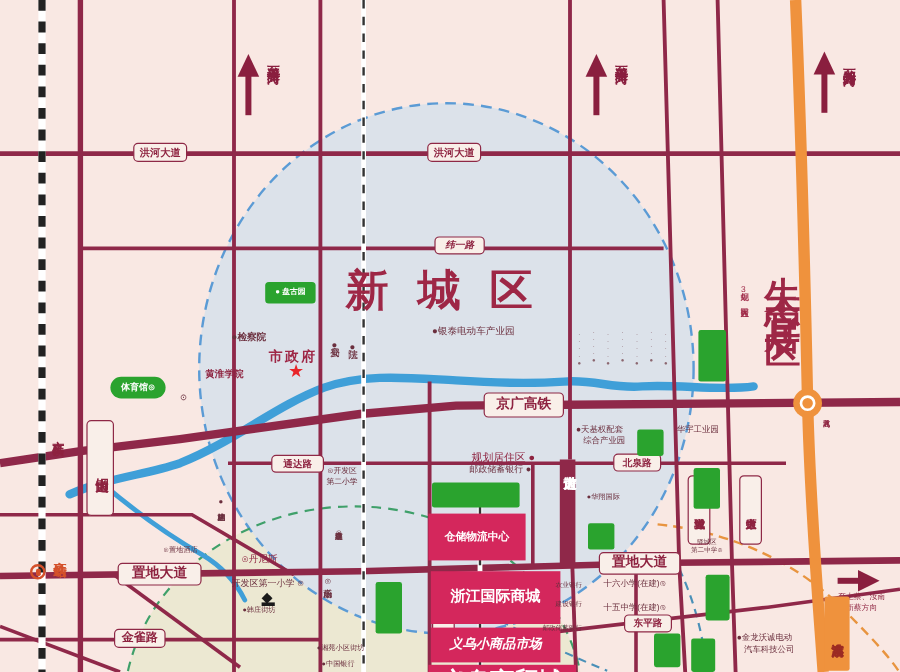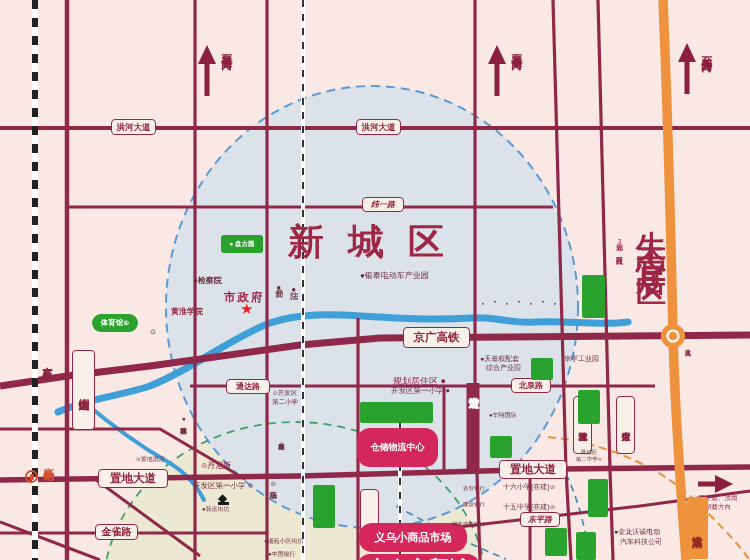--- a/index.html
+++ b/index.html
@@ -13,21 +13,21 @@
   .v{writing-mode:vertical-rl;text-orientation:upright;}
   .sm{position:absolute;color:#6b2f3e;line-height:1.15;white-space:nowrap;}
   .smc{text-align:center;}
   .big{position:absolute;color:#9e2746;font-weight:bold;white-space:nowrap;}
   .gbox{position:absolute;background:#2aa32e;color:#fff;border-radius:3px;display:flex;
         flex-direction:column;align-items:center;justify-content:center;text-align:center;
         font-weight:bold;line-height:1.25;box-sizing:border-box;}
   .grect{position:absolute;background:#2aa32e;border-radius:2px;}
   .mbox{position:absolute;background:#d4275c;color:#fff;font-weight:bold;display:flex;
         align-items:center;justify-content:center;text-align:center;line-height:1.1;
-        box-sizing:border-box;border-radius:13px;}
+        box-sizing:border-box;}
   .dir{position:absolute;color:#8a1f3f;font-weight:bold;letter-spacing:1px;}
   .whitev{position:absolute;color:#ffffff;font-weight:bold;}
   .cap{position:absolute;color:#1a1a1a;}
   .cap::after{content:"";display:block;width:11px;height:2.5px;background:#1a1a1a;margin:-3px auto 0;}
   .stationicon{position:absolute;width:13px;height:13px;border:2px solid #d4502a;border-radius:50%;
         box-sizing:border-box;}
   .stationicon::after{content:"";position:absolute;left:2.5px;top:1.5px;width:4px;height:6px;
         background:#d4502a;border-radius:1.5px;}
 </style>
 </head>
@@ -117,21 +117,21 @@
 
   <div class="pill" style="left:95px;top:119px;width:45px;height:16px;font-size:8.5px;">洪河大道</div>
   <div class="pill" style="left:340px;top:119px;width:45px;height:16px;font-size:8.5px;">洪河大道</div>
   <div class="pill" style="left:346px;top:197px;width:42px;height:15px;font-size:8px;font-style:italic;">纬一路</div>
   <div class="pill" style="left:387px;top:327px;width:67px;height:21px;font-size:11.5px;">京广高铁</div>
   <div class="pill" style="left:210px;top:379px;width:44px;height:15px;font-size:8px;">通达路</div>
   <div class="pill" style="left:495px;top:378px;width:40px;height:15px;font-size:8px;">北泉路</div>
   <div class="pill" style="left:82px;top:469px;width:70px;height:19px;font-size:11.5px;">置地大道</div>
   <div class="pill" style="left:483px;top:460px;width:68px;height:19px;font-size:11.5px;">置地大道</div>
   <div class="pill" style="left:79px;top:524px;width:43px;height:16px;font-size:10px;">金雀路</div>
-  <div class="pill" style="left:504px;top:512px;width:40px;height:15px;font-size:8px;font-style:italic;">东平路</div>
+  <div class="pill" style="left:504px;top:512px;width:40px;height:15px;font-size:8px;">东平路</div>
   <div class="pill v" style="left:56px;top:350px;width:23px;height:80px;font-size:11px;">铜山大道</div>
   <div class="pill v" style="left:557px;top:396px;width:19px;height:58px;font-size:9px;">驿城大道</div>
   <div class="pill v" style="left:600px;top:396px;width:19px;height:58px;font-size:9px;">中原大道</div>
   <div class="pill v" style="left:344px;top:489px;width:19px;height:58px;font-size:9px;">农业路</div>
   <div class="whitev v" style="left:466px;top:388px;font-size:11px;height:72px;">前进大道</div>
 
   <div class="dir v" style="left:40px;top:359px;font-size:10px;height:60px;color:#8e2340;">京广高铁</div>
   <div class="stationicon" style="left:25px;top:470px;"></div>
   <div class="dir v" style="left:41px;top:459px;font-size:11px;height:44px;color:#d4502a;">高铁站</div>
 
@@ -141,38 +141,39 @@
   <div class="grect" style="left:531px;top:358px;width:22px;height:22px;"></div>
   <div class="grect" style="left:360px;top:402px;width:73px;height:21px;"></div>
   <div class="grect" style="left:490px;top:436px;width:22px;height:22px;"></div>
   <div class="grect" style="left:313px;top:485px;width:22px;height:43px;"></div>
   <div class="grect" style="left:578px;top:390px;width:22px;height:34px;"></div>
   <div class="grect" style="left:588px;top:479px;width:20px;height:38px;"></div>
   <div class="grect" style="left:545px;top:528px;width:22px;height:28px;"></div>
   <div class="grect" style="left:576px;top:532px;width:20px;height:28px;"></div>
 
   <div class="mbox" style="left:357px;top:428px;width:81px;height:39px;font-size:9px;">仓储物流中心</div>
-  <div class="mbox" style="left:359px;top:523px;width:108px;height:29px;font-size:11px;">义乌小商品市场</div>
+  <div class="mbox" style="left:359px;top:476px;width:108px;height:44px;font-size:12.5px;">浙江国际商城</div>
+  <div class="mbox" style="left:359px;top:523px;width:108px;height:29px;font-size:11px;font-style:italic;">义乌小商品市场</div>
   <div class="mbox" style="left:357px;top:554px;width:123px;height:28px;font-size:20px;">义乌商贸城</div>
 
   <div class="sm" style="left:193px;top:276px;font-size:8px;font-weight:bold;">●检察院</div>
   <div class="big" style="left:224px;top:290px;font-size:11.5px;letter-spacing:2px;">市政府</div>
   <div class="abs" style="left:240px;top:300px;font-size:15px;color:#e8252a;">★</div>
   <div class="sm v" style="left:274px;top:283px;font-size:8px;height:42px;">公安局●</div>
   <div class="sm v" style="left:289px;top:285px;font-size:8px;height:36px;">法院●</div>
   <div class="sm" style="left:360px;top:271px;font-size:8px;">●银泰电动车产业园</div>
   <div class="sm" style="left:134px;top:307px;font-size:8px;color:#8e2340;font-weight:bold;margin-left:37px;">黄淮学院</div>
   <div class="sm" style="left:150px;top:328px;font-size:7px;">⊙</div>
   <div class="sm smc" style="left:268px;top:389px;width:34px;font-size:6.5px;">⊙开发区</div>
   <div class="sm smc" style="left:268px;top:398px;width:34px;font-size:6.5px;">第二小学</div>
   <div class="sm" style="left:393px;top:364px;font-size:9px;color:#8e2340;margin-top:12px;">规划居住区 ●</div>
   <div class="sm" style="left:480px;top:355px;font-size:7px;">●天基权配套</div>
   <div class="sm" style="left:486px;top:364px;font-size:7px;">综合产业园</div>
   <div class="sm" style="left:564px;top:355px;font-size:7px;">华宇工业园</div>
-  <div class="sm" style="left:391px;top:387px;font-size:7.5px;">开发区第一小学 ●</div>
+  <div class="sm" style="left:391px;top:387px;font-size:7.5px;">邮政储蓄银行 ●</div>
   <div class="sm" style="left:489px;top:412px;font-size:6px;">●华翔国际</div>
   <div class="sm v" style="left:180px;top:415px;font-size:6.5px;height:62px;">●柏林建国酒店</div>
   <div class="sm" style="left:201px;top:461px;font-size:8px;color:#8e2340;">⊙丹尼斯</div>
   <div class="sm v" style="left:278px;top:438px;font-size:6.5px;height:46px;">建业森林半岛⊙</div>
   <div class="sm" style="left:136px;top:456px;font-size:6px;">⊙置地酒店</div>
   <div class="sm" style="left:193px;top:482px;font-size:7.5px;">开发区第一小学 ⊙</div>
   <div class="cap" style="left:218px;top:491px;font-size:12px;">◆</div>
   <div class="sm" style="left:202px;top:506px;font-size:6px;">●韩庄街坊</div>
   <div class="sm v" style="left:268px;top:477px;font-size:7.5px;height:56px;">⊙乐山商场</div>
   <div class="sm" style="left:264px;top:538px;font-size:6px;">●湘苑小区街坊</div>

